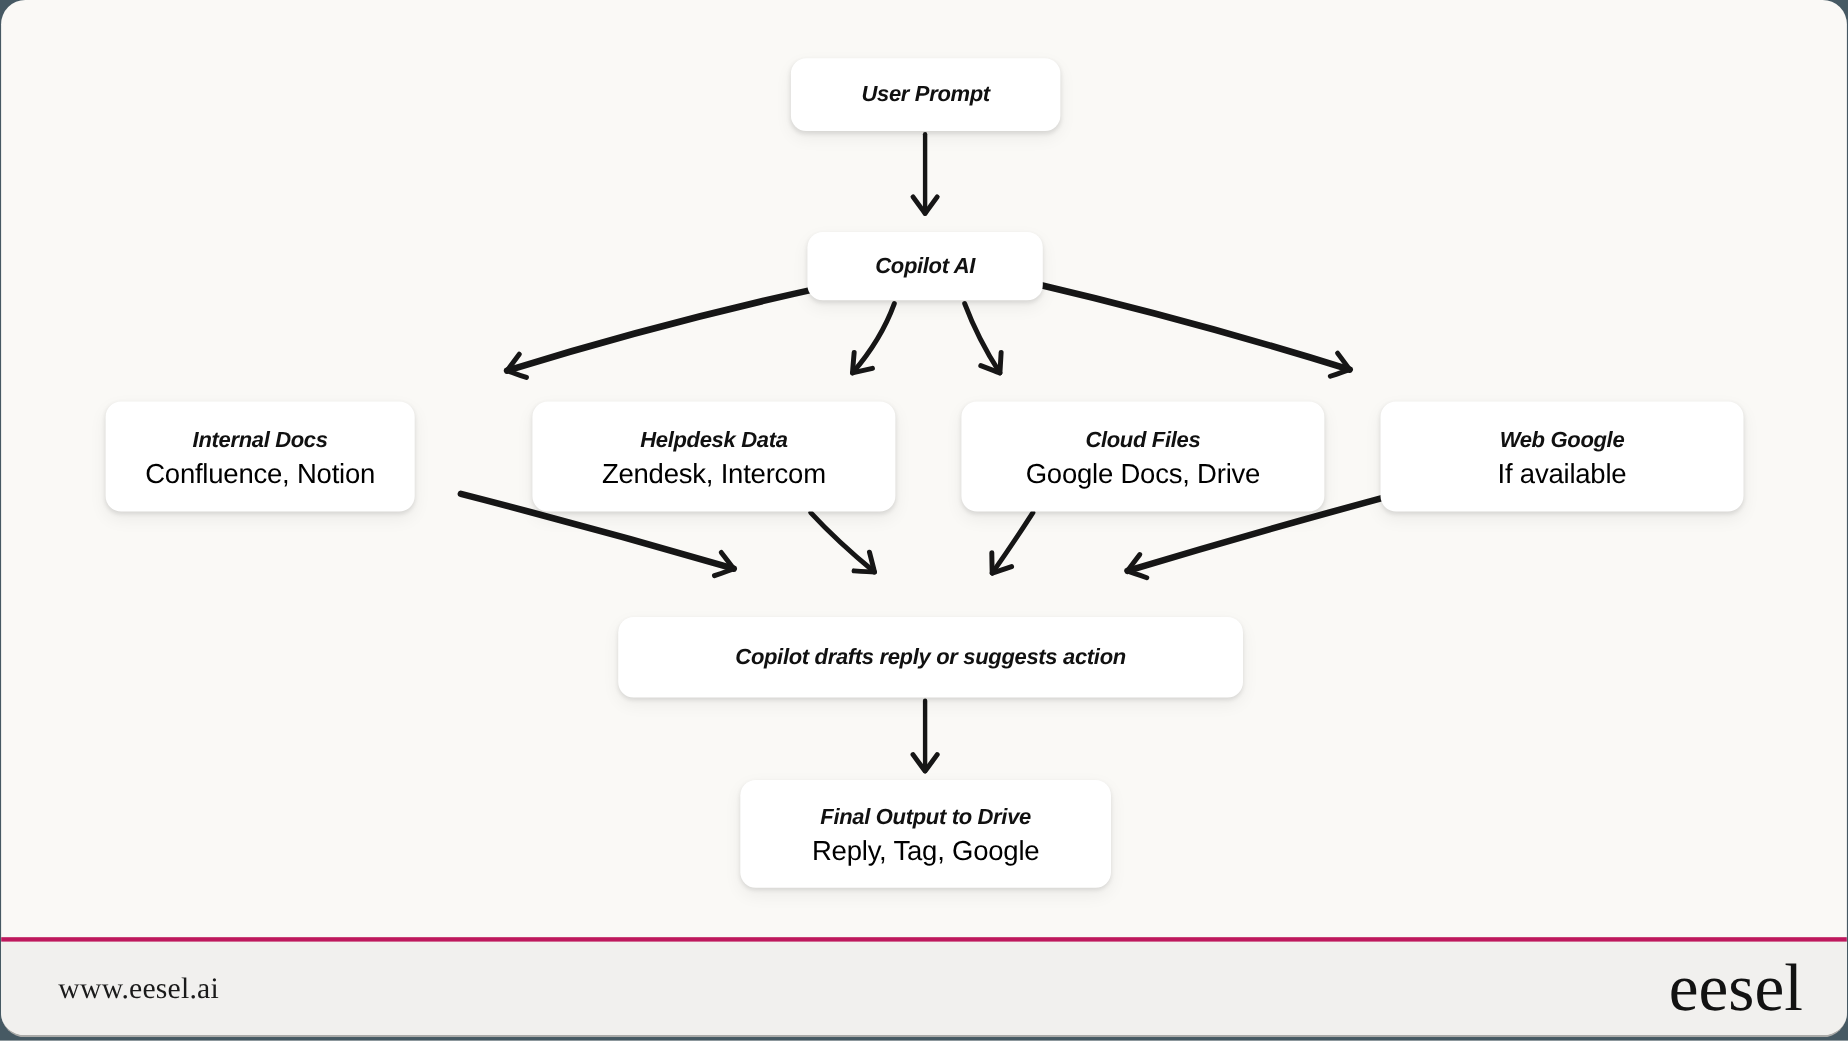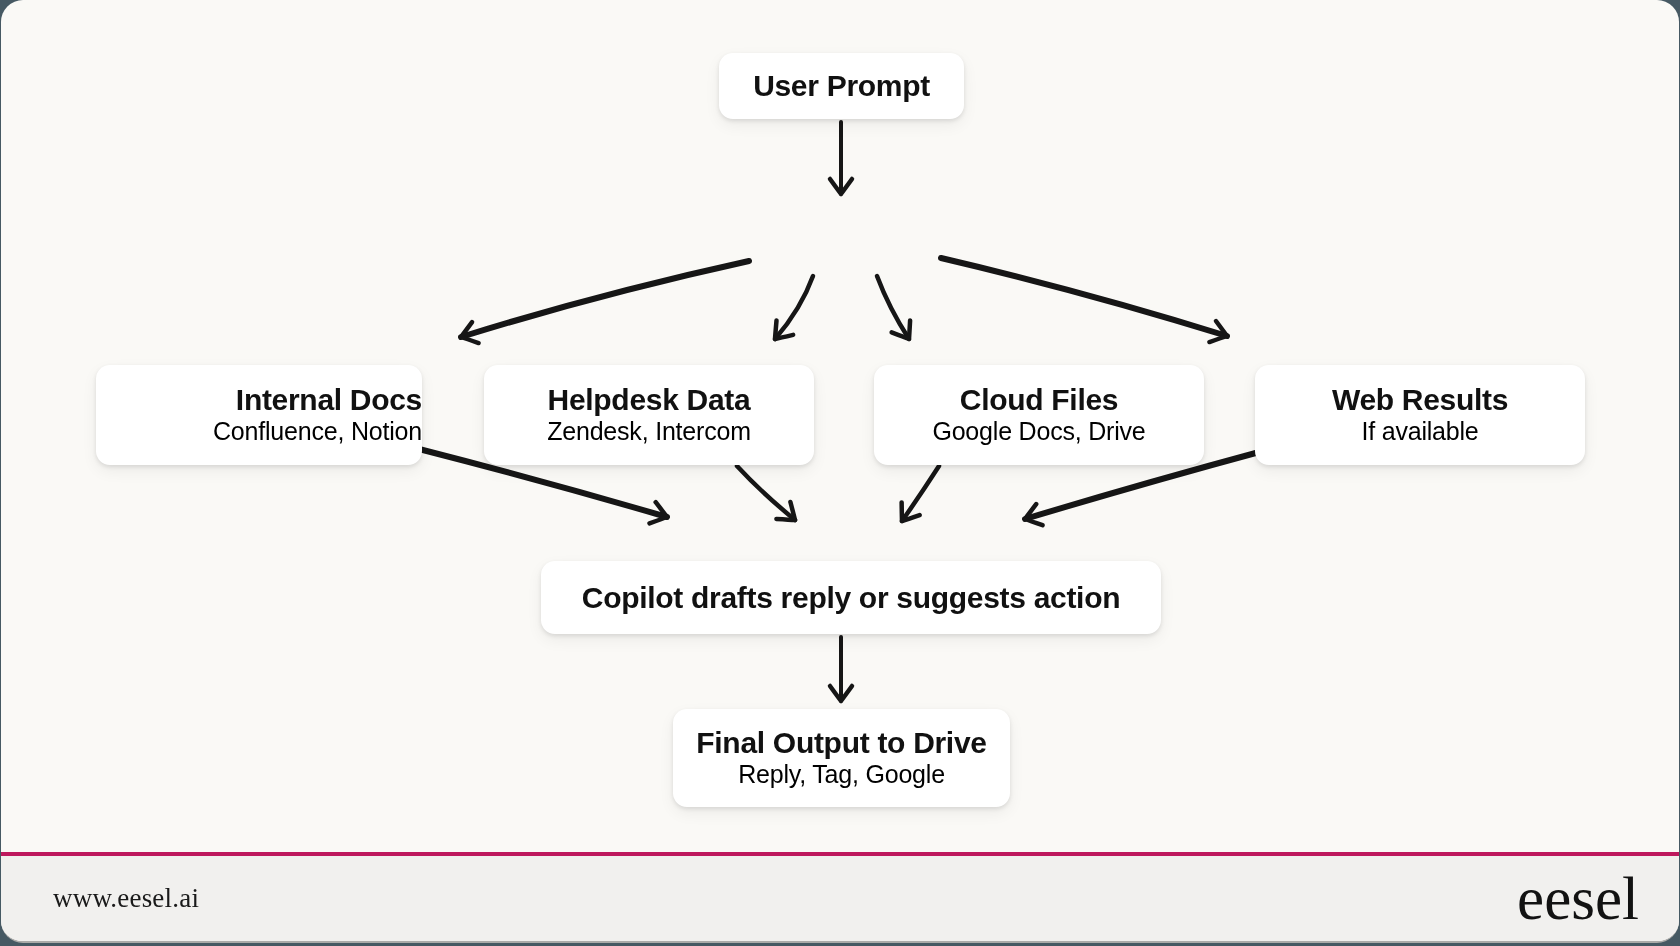--- a/index.html
+++ b/index.html
@@ -30,35 +30,35 @@
     position: absolute;
     background: #ffffff;
     border-radius: 14px;
     box-shadow: 0 2px 4px rgba(0,0,0,0.10), 0 6px 16px rgba(0,0,0,0.06);
     display: flex; flex-direction: column;
     align-items: center; justify-content: center;
     text-align: center;
     color: #111111;
   }
   .node .title {
-    font-weight: 700; font-size: 30px; letter-spacing: -0.3px;
-    line-height: 32px; white-space: nowrap;
+    font-weight: 700; font-size: 20px; letter-spacing: -0.3px;
+    line-height: 32px; white-space: nowrap; font-style: italic;
   }
   .node .subtitle {
     font-weight: 400; font-size: 25px; letter-spacing: -0.2px;
     line-height: 31px; white-space: nowrap; color: #000000;
   }
 
   .n-user-prompt   { left: 718px; top: 53px;  width: 245px; height: 66px; }
   .n-copilot-ai    { left: 733px; top: 211px; width: 214px; height: 62px; }
-  .n-internal-docs { left: 95px;  top: 365px; width: 326px; height: 100px; align-items: flex-end; }
+  .n-internal-docs { left: 95px;  top: 365px; width: 281px; height: 100px; }
   .n-helpdesk-data { left: 483px; top: 365px; width: 330px; height: 100px; }
   .n-cloud-files   { left: 873px; top: 365px; width: 330px; height: 100px; }
   .n-web-results   { left: 1254px; top: 365px; width: 330px; height: 100px; }
-  .n-draft-step    { left: 540px; top: 561px; width: 620px; height: 73px; }
+  .n-draft-step    { left: 561px; top: 561px; width: 568px; height: 73px; }
   .n-final-output  { left: 672px; top: 709px; width: 337px; height: 98px; }
 
   .footer {
     position: absolute; left: 0; right: 0; bottom: 0; height: 85px;
     background: #f1f0ee;
     border-top: 4px solid #be185d;
     display: flex; align-items: center; justify-content: space-between;
     font-family: "Liberation Serif", serif;
     color: #1a1a1a;
   }
@@ -88,38 +88,41 @@
           <path d="M 736 466 Q 760 492 794 520" fill="none" stroke="#161616" stroke-width="4.5" stroke-linecap="round" marker-end="url(#arrowhead)"></path>
           <path d="M 938 466 Q 920 494 901 521" fill="none" stroke="#161616" stroke-width="4.5" stroke-linecap="round" marker-end="url(#arrowhead)"></path>
           <path d="M 1262 451 Q 1140 484 1024 519" fill="none" stroke="#161616" stroke-width="6" stroke-linecap="round" marker-end="url(#arrowhead)"></path>
           <path d="M 840 637 L 840 701" fill="none" stroke="#161616" stroke-width="4" stroke-linecap="round" marker-end="url(#arrowhead)"></path>
         </svg>
 
       <div class="node n-user-prompt">
         <div class="title">User Prompt</div>
       </div>
 
+      <div class="node n-copilot-ai">
+        <div class="title">Copilot AI</div>
+      </div>
 
       <div class="node n-internal-docs">
         <div class="title">Internal Docs</div>
         <div class="subtitle">Confluence, Notion</div>
       </div>
 
       <div class="node n-helpdesk-data">
         <div class="title">Helpdesk Data</div>
         <div class="subtitle">Zendesk, Intercom</div>
       </div>
 
       <div class="node n-cloud-files">
         <div class="title">Cloud Files</div>
         <div class="subtitle">Google Docs, Drive</div>
       </div>
 
       <div class="node n-web-results">
-        <div class="title">Web Results</div>
+        <div class="title">Web Google</div>
         <div class="subtitle">If available</div>
       </div>
 
       <div class="node n-draft-step">
         <div class="title">Copilot drafts reply or suggests action</div>
       </div>
 
       <div class="node n-final-output">
         <div class="title">Final Output to Drive</div>
         <div class="subtitle">Reply, Tag, Google</div>

